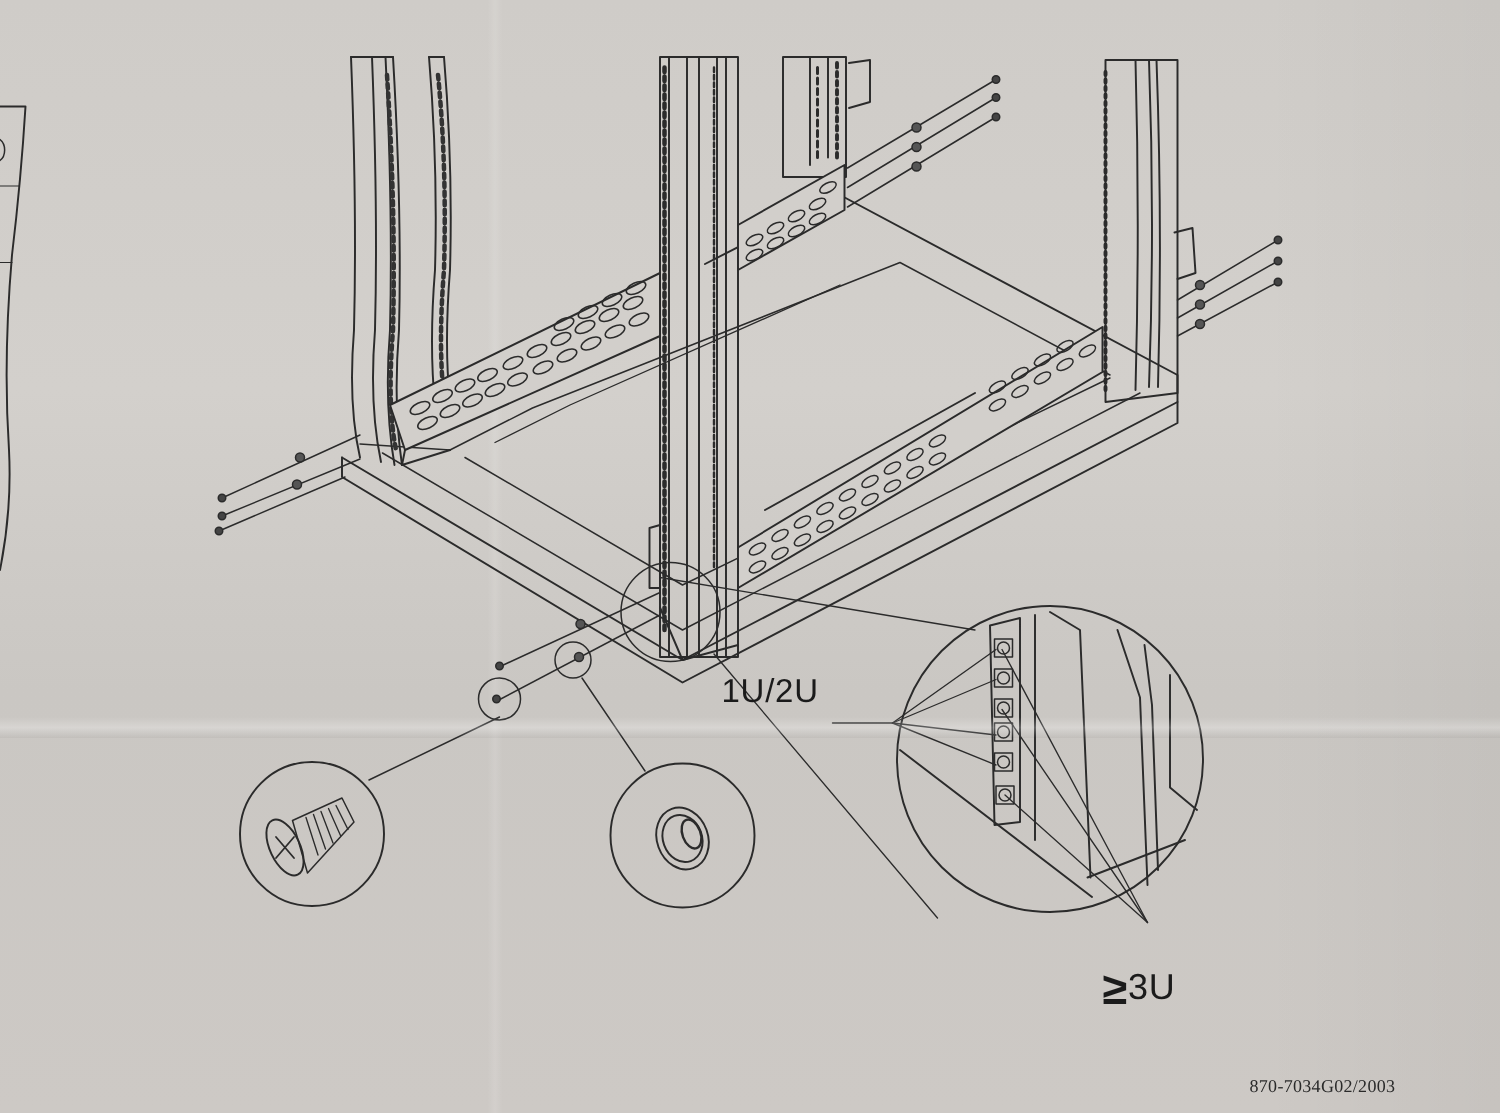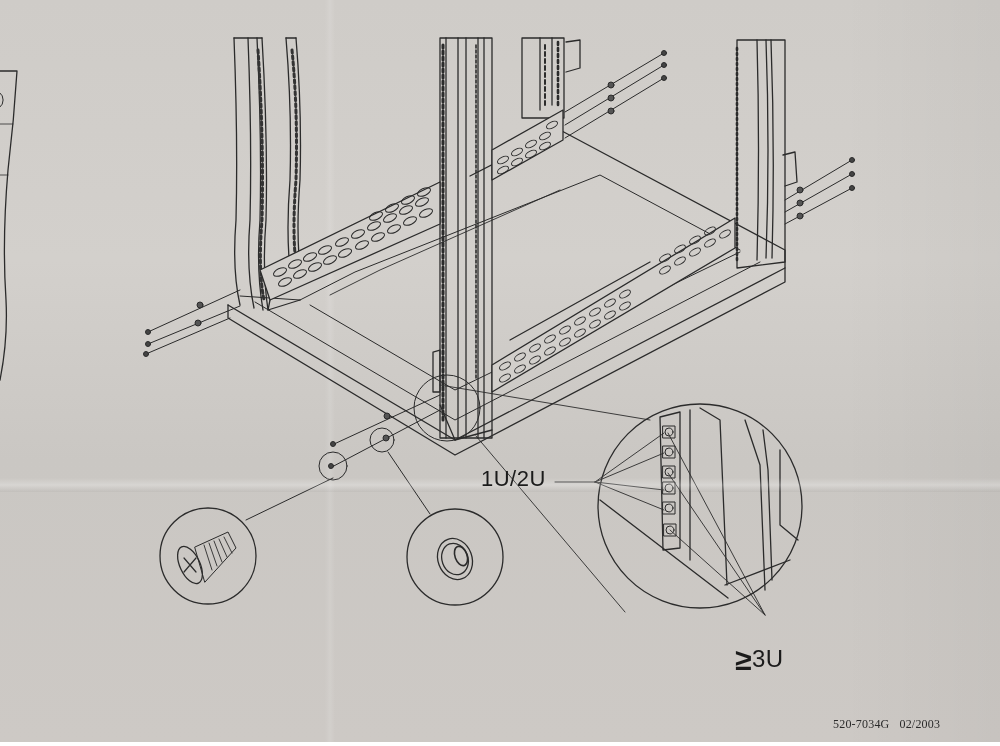--- a/index.html
+++ b/index.html
@@ -22,28 +22,28 @@
     background: linear-gradient(90deg, rgba(255,255,255,0) 0%, rgba(255,255,255,0.12) 50%, rgba(0,0,0,0) 100%);
   }
   .shadow-right {
     position:absolute; right:0; top:0; width:160px; height:742px;
     background: linear-gradient(90deg, rgba(0,0,0,0) 0%, rgba(0,0,0,0.03) 100%);
   }
   svg.drawing { position:absolute; left:0; top:0; }
   .label {
     position:absolute; color:#1b1b1b; font-weight:normal; letter-spacing:0.5px;
   }
-  .label-1u2u { left:481px; top:466px; font-size:22px;text-align:right; }
+  .label-1u2u { left:481px; top:448px; font-size:22px;text-align:right; }
   .label-3u { left:735px; top:640px; font-size:24px; }
   .label-3u .ge { font-size:30px; font-weight:bold; position:relative; top:3px; }
   .docnum {
     position:absolute; left:833px; top:717px;
     font-family:"Liberation Serif", serif; font-size:12px; color:#2a2a2a; letter-spacing:0.2px;
   }
-  .docnum span + span { margin-left:10px; }
+  .docnum span + span { }
 </style>
 </head>
 <body>
 
 <div class="paper">
   <div class="fold-v"></div>
   <div class="shadow-right"></div>
 
   <svg class="drawing" width="1000" height="742" viewBox="0 0 1000 742" fill="none" stroke="#2b2b2b" stroke-width="1.3" stroke-linejoin="round" stroke-linecap="round">
 
@@ -305,15 +305,15 @@
 
   <div class="fold-h"></div>
 
   <div class="label label-1u2u">1U/2U</div>
 
   <div class="label label-3u">
     <span class="ge">≥</span><span>3U</span>
   </div>
 
   <div class="docnum">
-    <span>520-7034G</span><span>02/2003</span>
+    <span>870-7034G</span><span>02/2003</span>
   </div>
 </div>
 
 </body></html>

